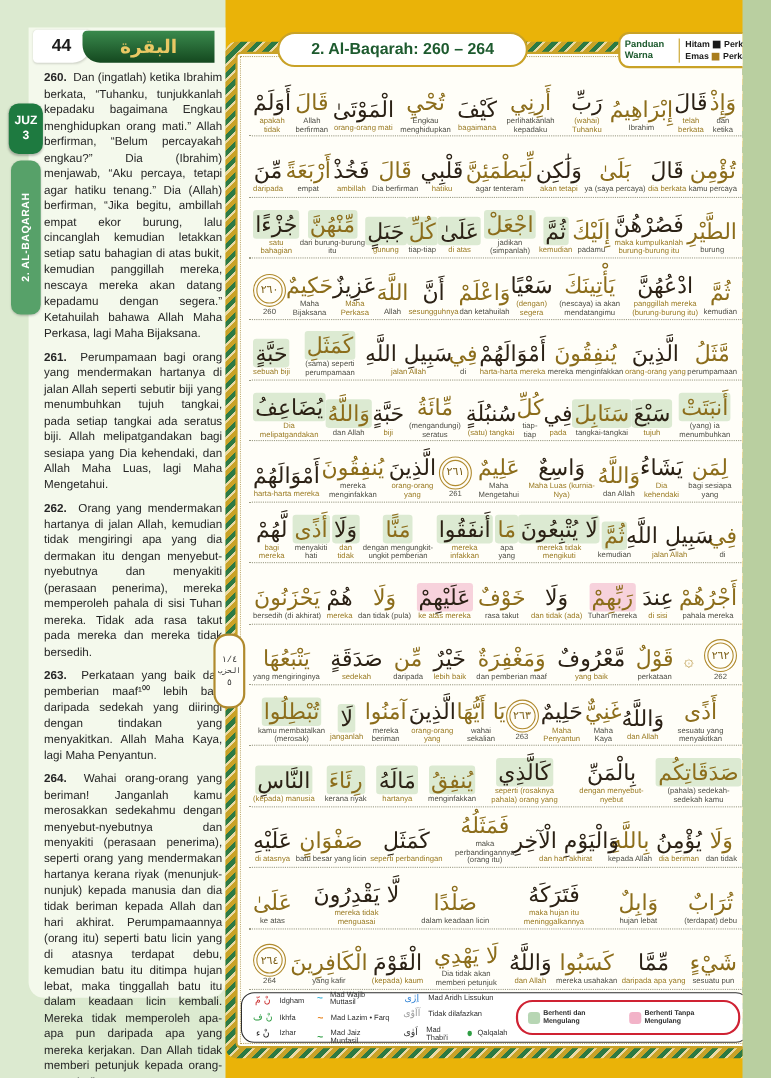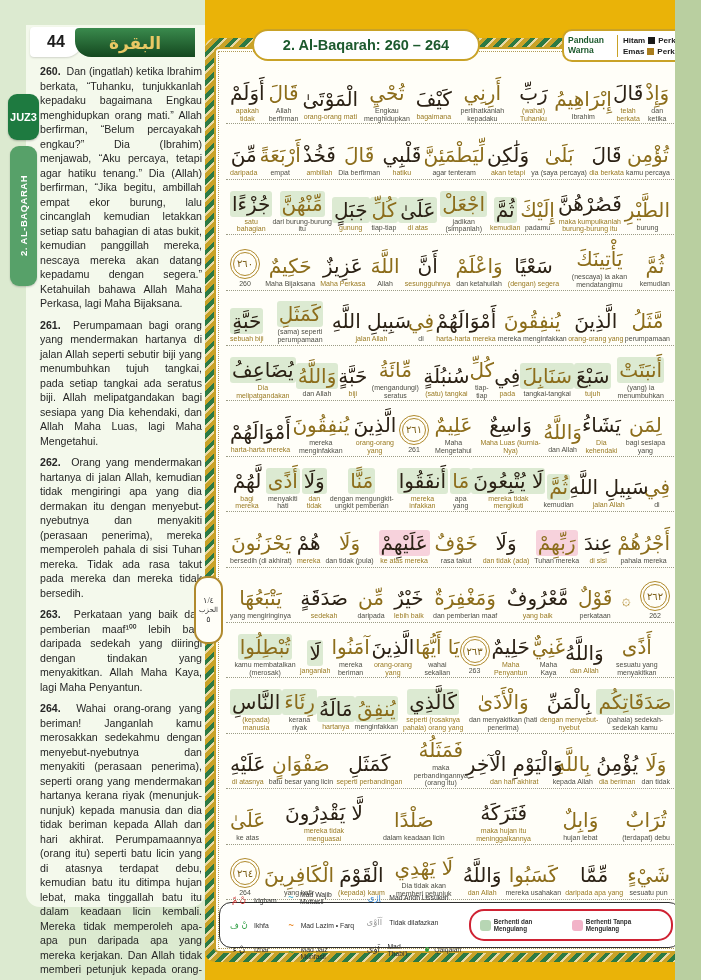--- a/index.html
+++ b/index.html
@@ -10,21 +10,21 @@
   .sb-paper{position:absolute;left:26px;top:25px;width:179px;height:882px;background:#f4f9ec;
             border-radius:0 0 14px 14px;}
   .pageno{position:absolute;left:30px;top:27px;width:52px;height:30px;background:#fff;
           border-radius:4px 4px 16px 4px;display:flex;align-items:center;justify-content:center;
           font-weight:bold;font-size:16px;color:#1c1c1c;box-shadow:0 1px 2px rgba(0,0,0,.15);}
   .surah-band{position:absolute;left:75px;top:28px;width:120px;height:29px;
               background:linear-gradient(#3a8a4d,#14481f);border-radius:4px 0 0 16px;
               display:flex;align-items:center;justify-content:center;color:#e9c864;
               font-size:17px;font-weight:bold;font-family:"DejaVu Sans",sans-serif;}
   .juz-badge{position:absolute;left:8px;top:94px;width:31px;height:46px;background:#1e7a40;
-             color:#fff;border-radius:9px;display:flex;align-items:center;
+             color:#fff;border-radius:9px;display:flex;flex-direction:column;align-items:center;
              justify-content:center;font-size:11px;font-weight:bold;line-height:1.15;
              box-shadow:0 1px 2px rgba(0,0,0,.25);}
   .surah-tab{position:absolute;left:10px;top:146px;width:27px;height:140px;background:#57a169;
              border-radius:9px;display:flex;align-items:center;justify-content:center;
              box-shadow:0 1px 2px rgba(0,0,0,.2);}
   .surah-tab span{writing-mode:vertical-rl;transform:rotate(180deg);color:#fff;font-size:9.5px;
              font-weight:bold;letter-spacing:.5px;white-space:nowrap;}
   .sb-body{position:absolute;left:40px;top:64px;width:162px;font-size:10.6px;line-height:1.37;
            color:#262626;text-align:justify;}
   .para{margin-bottom:7px;}
@@ -60,26 +60,26 @@
   .gl{font-size:7px;line-height:1.12;color:#4d4d45;margin-top:1px;direction:ltr;min-height:9px;}
   .gl.gold{color:#9a7a22;}
   .ayah{width:24px;height:24px;box-sizing:border-box;border:1.5px solid #b08a2e;border-radius:50%;
         outline:1px solid #b08a2e;outline-offset:2px;display:flex;align-items:center;
         justify-content:center;font-size:10px;color:#7a5c14;background:#fffef8;margin:3px;
         font-family:"DejaVu Sans",sans-serif;text-align:right;}
   .orn{font-size:15px;color:#b08a2e;margin-bottom:12px;font-family:"DejaVu Sans",sans-serif;}
   .hizb{position:absolute;left:194px;top:576px;width:25px;height:64px;background:#fffef8;
         border:2px solid #b08a2e;border-radius:13px;display:flex;flex-direction:column;
         align-items:center;justify-content:center;gap:1px;z-index:7;
-        font-family:Liberation Serif, serif;color:#333;}
+        font-family:Liberation Mono, monospace;color:#333;}
   .hizb .hz-a{font-size:8px;} .hizb .hz-b{font-size:7px;} .hizb .hz-c{font-size:8px;}
   
   .tj-bar{height:46px;margin:2px 3px 3px 3px;border:1.5px solid #2e2e2e;border-radius:12px;
           background:#fff;display:flex;align-items:center;padding:2px 7px;gap:8px;box-sizing:border-box;}
-  .tj-col{display:flex;flex-direction:column;justify-content:center;gap:16px;}
+  .tj-col{display:flex;flex-direction:column;justify-content:center;gap:6px;}
   .tj-item{display:flex;align-items:center;gap:3px;font-size:6.8px;color:#2e2e2e;}
   .tj-sample{font-family:"DejaVu Sans",sans-serif;font-size:8.5px;width:24px;text-align:center;
           direction:rtl;line-height:1;}
   .tj-wave{font-weight:bold;font-size:9px;width:13px;text-align:center;line-height:1;}
   .tj-dot{width:5px;height:5px;border-radius:50%;display:inline-block;margin:0 2px;}
   .stops{margin-left:auto;border:2px solid #cf2233;border-radius:15px;height:32px;
          display:flex;align-items:center;gap:9px;padding:0 9px;box-sizing:border-box;background:#fff;}
   .stop{display:flex;align-items:center;gap:3px;font-size:6.3px;font-weight:bold;color:#2e2e2e;}
   .stop-swatch{width:11px;height:11px;border-radius:3px;}
 </style>
@@ -243,20 +243,24 @@
               <div class="ar hl-green">جُزْءًا</div>
               <div class="gl gold">satu bahagian</div>
             </div>
           </div>
           <div class="mline">
             <div class="wunit">
               <div class="ar gold">ثُمَّ</div>
               <div class="gl">kemudian</div>
             </div>
             <div class="wunit">
+              <div class="ar">ادْعُهُنَّ</div>
+              <div class="gl gold">panggillah mereka (burung-burung itu)</div>
+            </div>
+            <div class="wunit">
               <div class="ar gold">يَأْتِينَكَ</div>
               <div class="gl">(nescaya) ia akan mendatangimu</div>
             </div>
             <div class="wunit">
               <div class="ar">سَعْيًا</div>
               <div class="gl gold">(dengan) segera</div>
             </div>
             <div class="wunit">
               <div class="ar gold">وَاعْلَمْ</div>
               <div class="gl">dan ketahuilah</div>
@@ -554,24 +558,20 @@
             </div>
           </div>
           <div class="mline">
             <div class="wunit">
               <div class="ar gold hl-green">صَدَقَاتِكُم</div>
               <div class="gl">(pahala) sedekah-sedekah kamu</div>
             </div>
             <div class="wunit">
               <div class="ar">بِالْمَنِّ</div>
               <div class="gl gold">dengan menyebut-nyebut</div>
-            </div>
-            <div class="wunit">
-              <div class="ar gold">وَالْأَذَىٰ</div>
-              <div class="gl">dan menyakitkan (hati penerima)</div>
             </div>
             <div class="wunit">
               <div class="ar hl-green">كَالَّذِي</div>
               <div class="gl gold">seperti (rosaknya pahala) orang yang</div>
             </div>
             <div class="wunit">
               <div class="ar gold hl-green">يُنفِقُ</div>
               <div class="gl">menginfakkan</div>
             </div>
             <div class="wunit">

